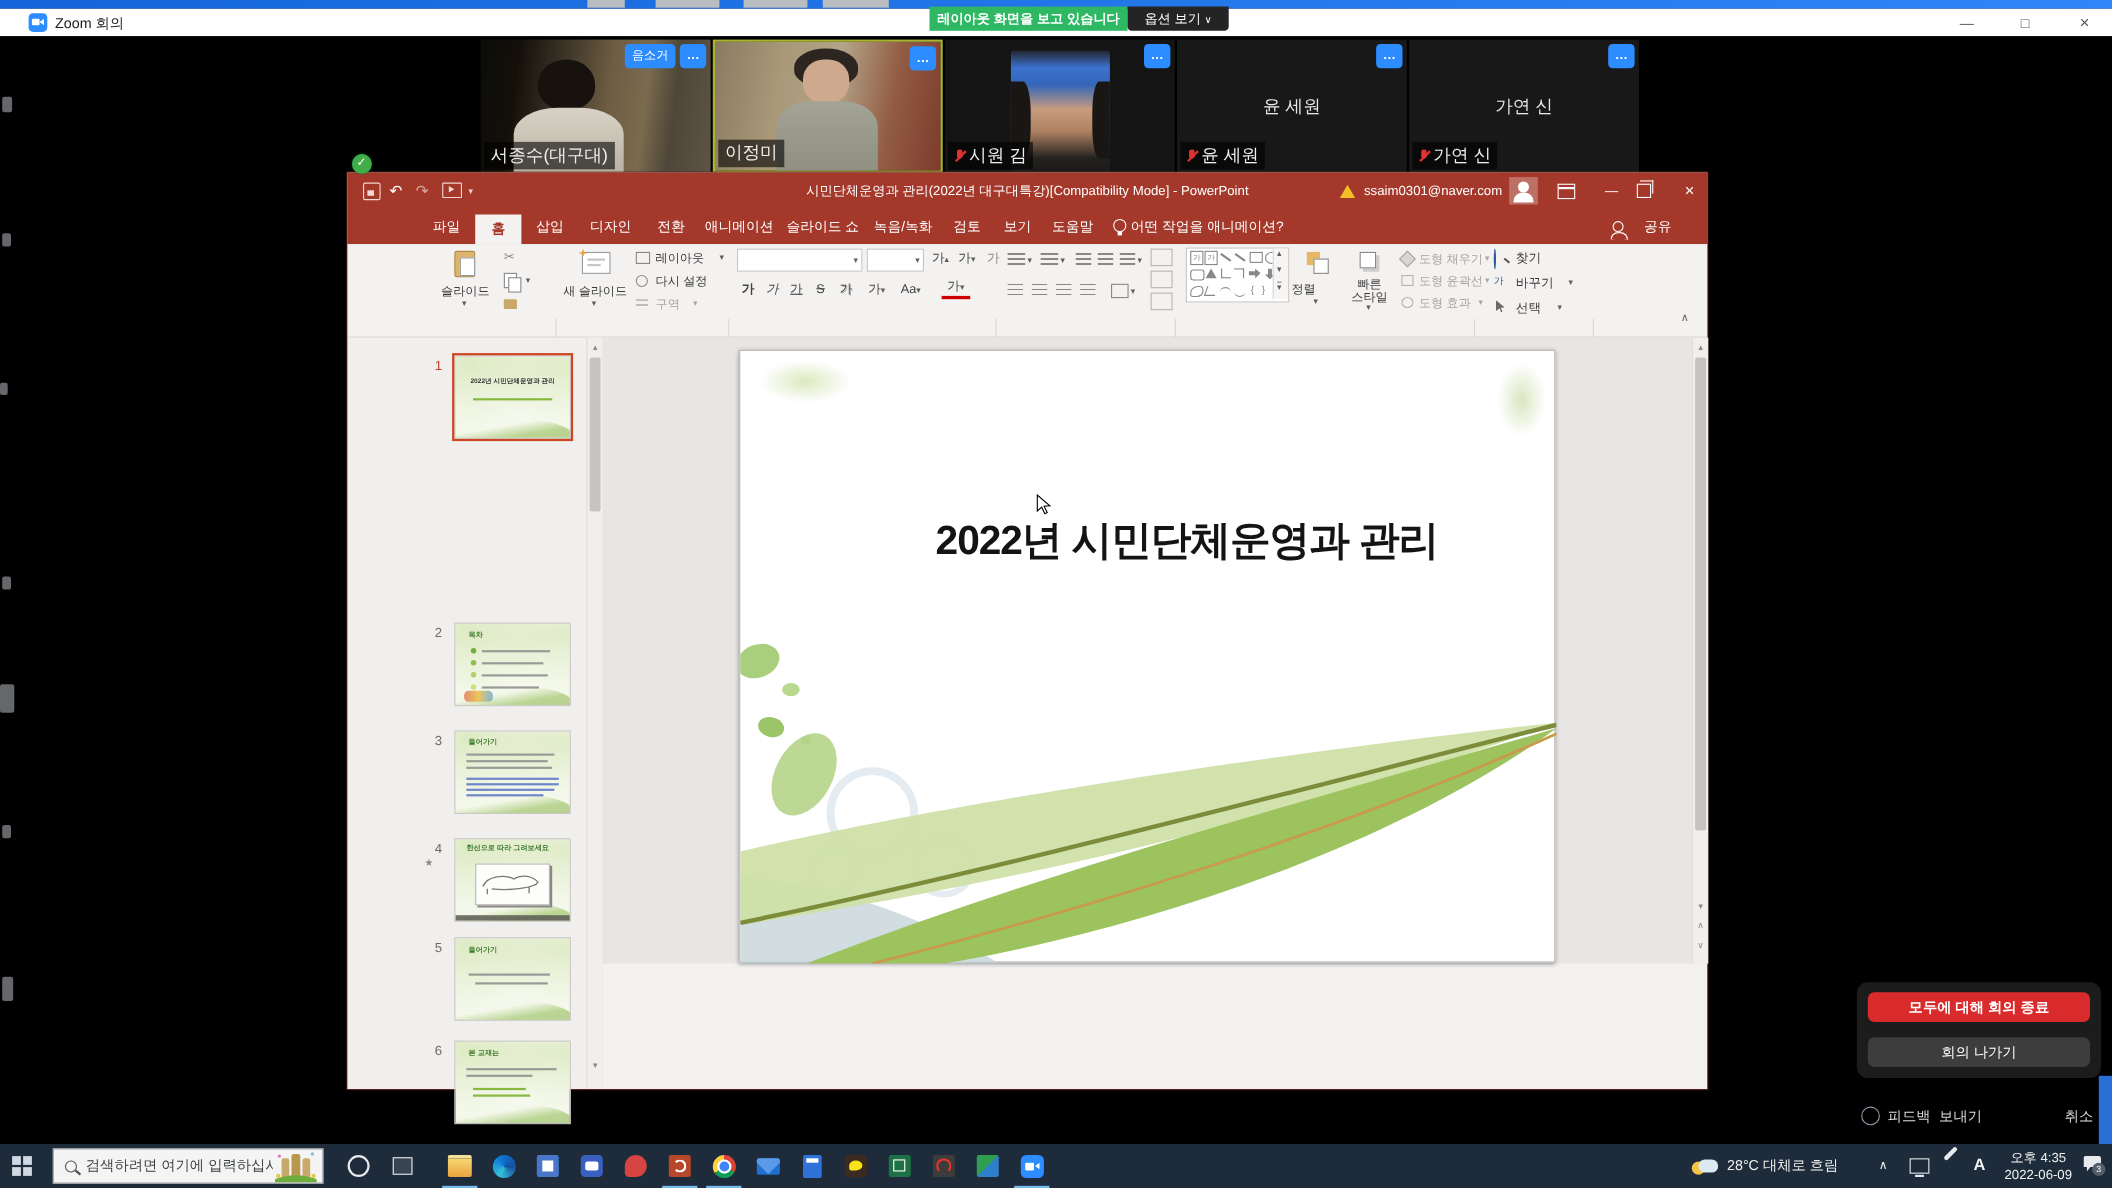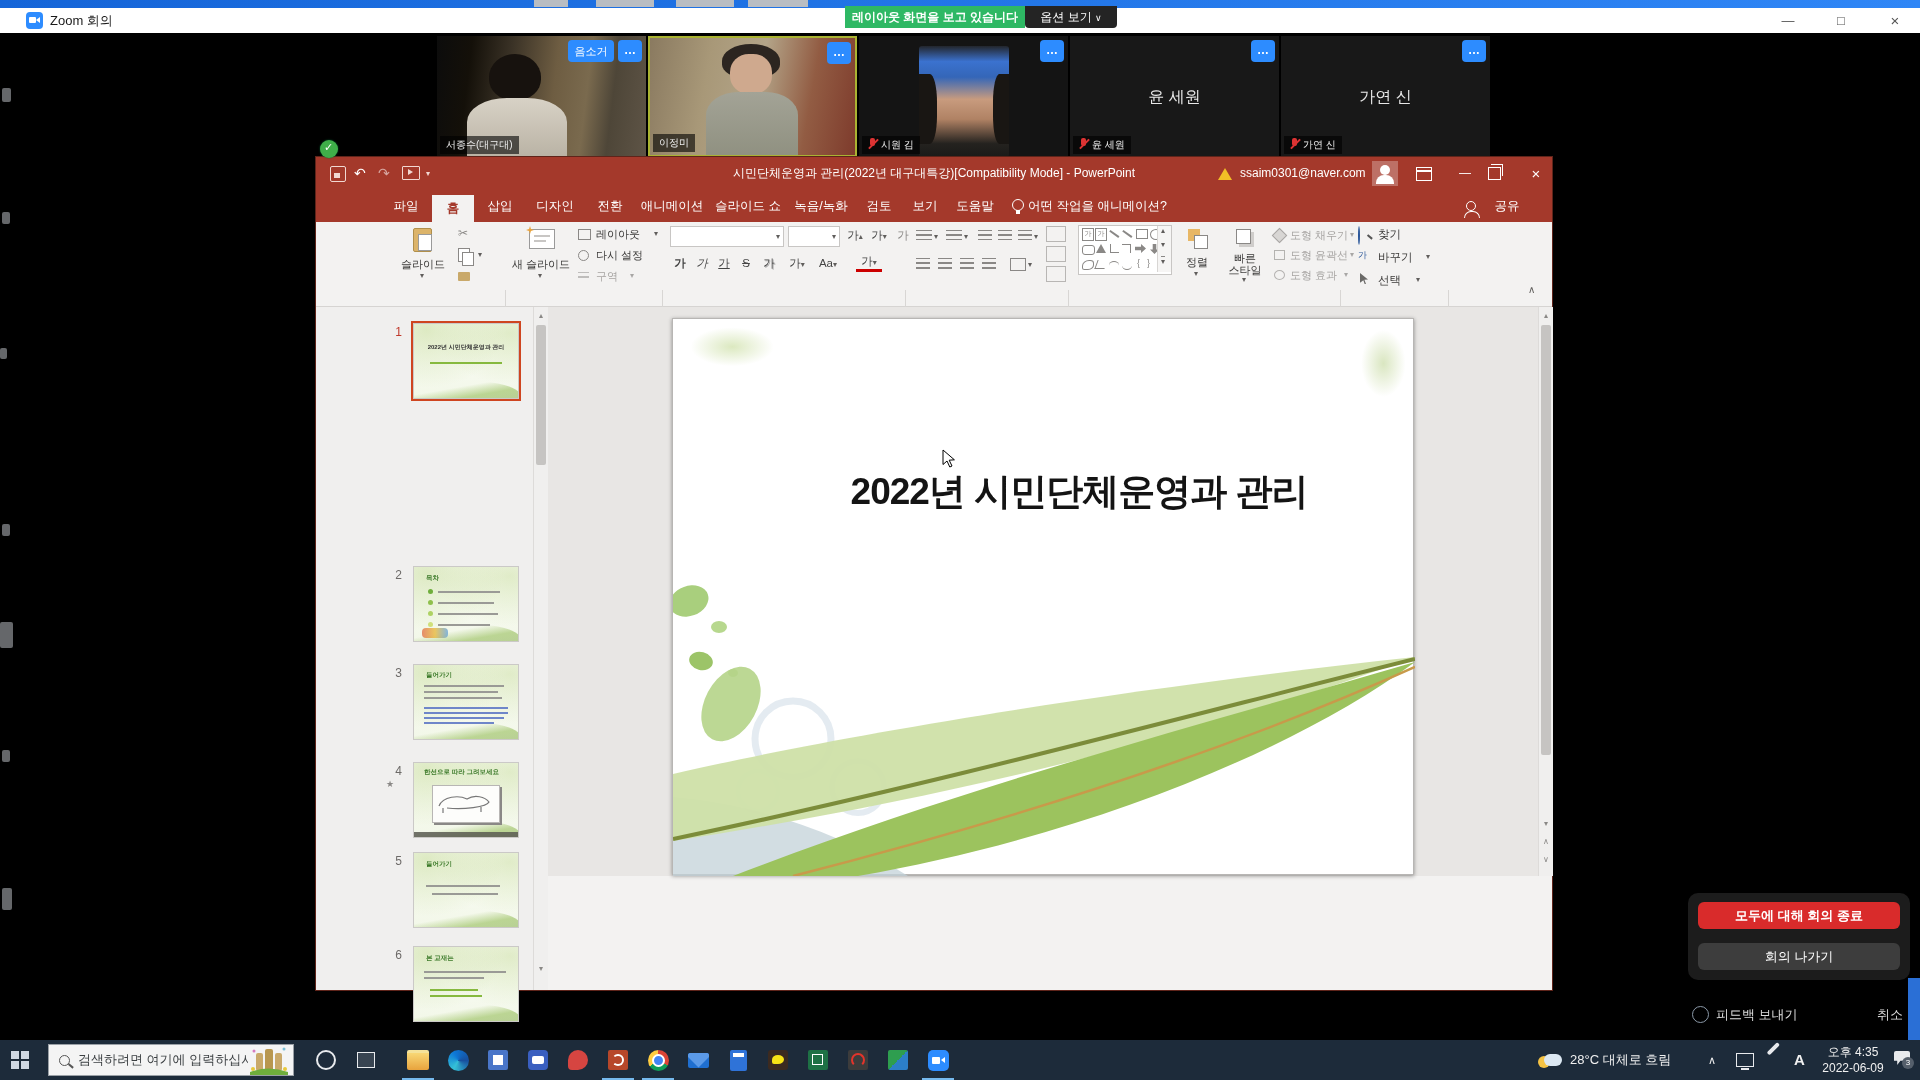--- a/index.html
+++ b/index.html
@@ -7,22 +7,22 @@
           font-family:"Liberation Sans","DejaVu Sans",sans-serif;-webkit-font-smoothing:antialiased;}
   .abs{position:absolute;}
   .nw{white-space:nowrap;}
   
   .ztitle{background:#fff;color:#1a1a1a;font-size:13px;}
   .winbtn{color:#555;font-size:13px;text-align:center;line-height:25px;}
   .banner{background:#2eb864;color:#fff;font-size:12px;font-weight:bold;text-align:center;line-height:22px;}
   .optbtn{background:#242424;color:#fff;font-size:12px;text-align:center;line-height:22px;border-radius:0 0 4px 4px;cursor:pointer;}
   
   .tile{background:#161616;overflow:hidden;}
-  .vname{position:absolute;left:3px;bottom:3px;background:rgba(0,0,0,.6);color:#efefef;font-size:10px;
-         padding:2px 6px;display:flex;align-items:flex-start;gap:4px;}
+  .vname{position:absolute;left:3px;bottom:3px;background:rgba(0,0,0,.6);color:#efefef;font-size:16px;
+         padding:2px 6px;display:flex;align-items:center;gap:4px;}
   .dots{position:absolute;top:4px;width:24px;height:22px;background:#2D8CFF;border-radius:4px;color:#fff;
         font-size:12px;text-align:center;line-height:20px;font-weight:bold;}
   .bluebtn{position:absolute;top:4px;height:22px;background:#2D8CFF;border-radius:4px;color:#fff;
         font-size:11px;text-align:center;line-height:22px;}
   .cname{position:absolute;left:0;right:0;top:42%;text-align:center;color:#e8e8e8;font-size:16px;}
   .micoff{display:inline-block;position:relative;width:9px;height:12px;}
   .micoff i{position:absolute;left:2px;top:0;width:5px;height:8px;background:#d33;border-radius:2px;}
   .micoff b{position:absolute;left:-1px;top:5px;width:13px;height:2px;background:#d33;transform:rotate(-45deg);}
   
   #ppt{background:#f3f2f1;box-shadow:0 0 0 1px #5f241a;}
@@ -342,21 +342,21 @@
         <div class="abs" style="left:30px;top:35px;width:10px;height:8px;border-top:1.5px solid #8a8886;border-radius:50% 50% 0 0;"></div>
         <div class="abs" style="left:43px;top:35px;width:10px;height:8px;border-bottom:1.5px solid #8a8886;border-radius:0 0 50% 50%;"></div>
         <span class="abs" style="left:58px;top:32px;font-size:9px;color:#8a8886;">{</span>
         <span class="abs" style="left:68px;top:32px;font-size:9px;color:#8a8886;">}</span>
         <div class="abs" style="left:78px;top:0;width:13px;height:46px;border-left:1px solid #d8d6d4;background:#f6f5f4;">
           <span class="abs caret" style="left:3px;top:0;">▴</span>
           <span class="abs caret" style="left:3px;top:14px;">▾</span>
           <span class="abs caret" style="left:3px;top:30px;border-top:1px solid #8a8886;">▾</span>
         </div>
       </div>
-      <div class="abs" style="left:858px;top:3px;width:46px;height:62px;text-align:center;">
+      <div class="abs" style="left:858px;top:3px;width:46px;height:62px;text-align:left;">
         <div class="abs" style="left:14px;top:4px;width:12px;height:12px;background:#e8b765;"></div>
         <div class="abs" style="left:20px;top:10px;width:12px;height:12px;background:#fff;border:1px solid #8a8886;"></div>
         <div class="abs rlbl nw" style="left:0;top:30px;width:46px;">정렬</div>
         <div class="abs caret" style="left:20px;top:44px;">▾</div>
       </div>
       <div class="abs" style="left:906px;top:3px;width:46px;height:62px;text-align:center;">
         <div class="abs" style="left:14px;top:4px;width:13px;height:13px;background:#fff;border:1px solid #8a8886;box-shadow:3px 3px 0 #cfcdcb;"></div>
         <div class="abs rlbl nw" style="left:0;top:26px;width:46px;">빠른</div>
         <div class="abs rlbl nw" style="left:0;top:38px;width:46px;">스타일</div>
         <div class="abs caret" style="left:20px;top:50px;">▾</div>
@@ -520,21 +520,21 @@
   <div class="abs" style="left:320px;top:140px;width:18px;height:18px;background:#3fae49;border-radius:50%;box-shadow:0 0 2px #063;">
     <span class="abs" style="left:4px;top:1px;color:#fff;font-size:11px;font-weight:bold;">✓</span>
   </div>
 
   <div class="abs endbox" style="left:1688px;top:893px;width:222px;height:87px;">
     <div class="abs endred" style="left:10px;top:9px;width:202px;height:27px;">모두에 대해 회의 종료</div>
     <div class="abs endgray" style="left:10px;top:50px;width:202px;height:27px;">회의 나가기</div>
   </div>
 
   <div class="abs" style="left:1692px;top:1006px;width:15px;height:15px;border:1.5px solid #8b99a8;border-radius:50%;background:transparent;"></div>
-  <span class="abs fbtext nw" style="left:1716px;top:1006px;">피드백 보내기</span>
+  <span class="abs fbtext nw" style="left:1716px;top:1006px;font-family:Liberation Mono, monospace;">피드백 보내기</span>
   <span class="abs fbtext nw" style="left:1877px;top:1006px;">취소</span>
 
   <div class="abs" style="left:1908px;top:978px;width:12px;height:62px;background:#2a6fd6;"></div>
 
   <div class="abs" id="taskbar" style="left:0;top:1040px;width:1920px;height:40px;">
     <div class="tkicon" style="left:0;">
       <div class="winlogo">
           <i></i>
           <i></i>
           <i></i>

